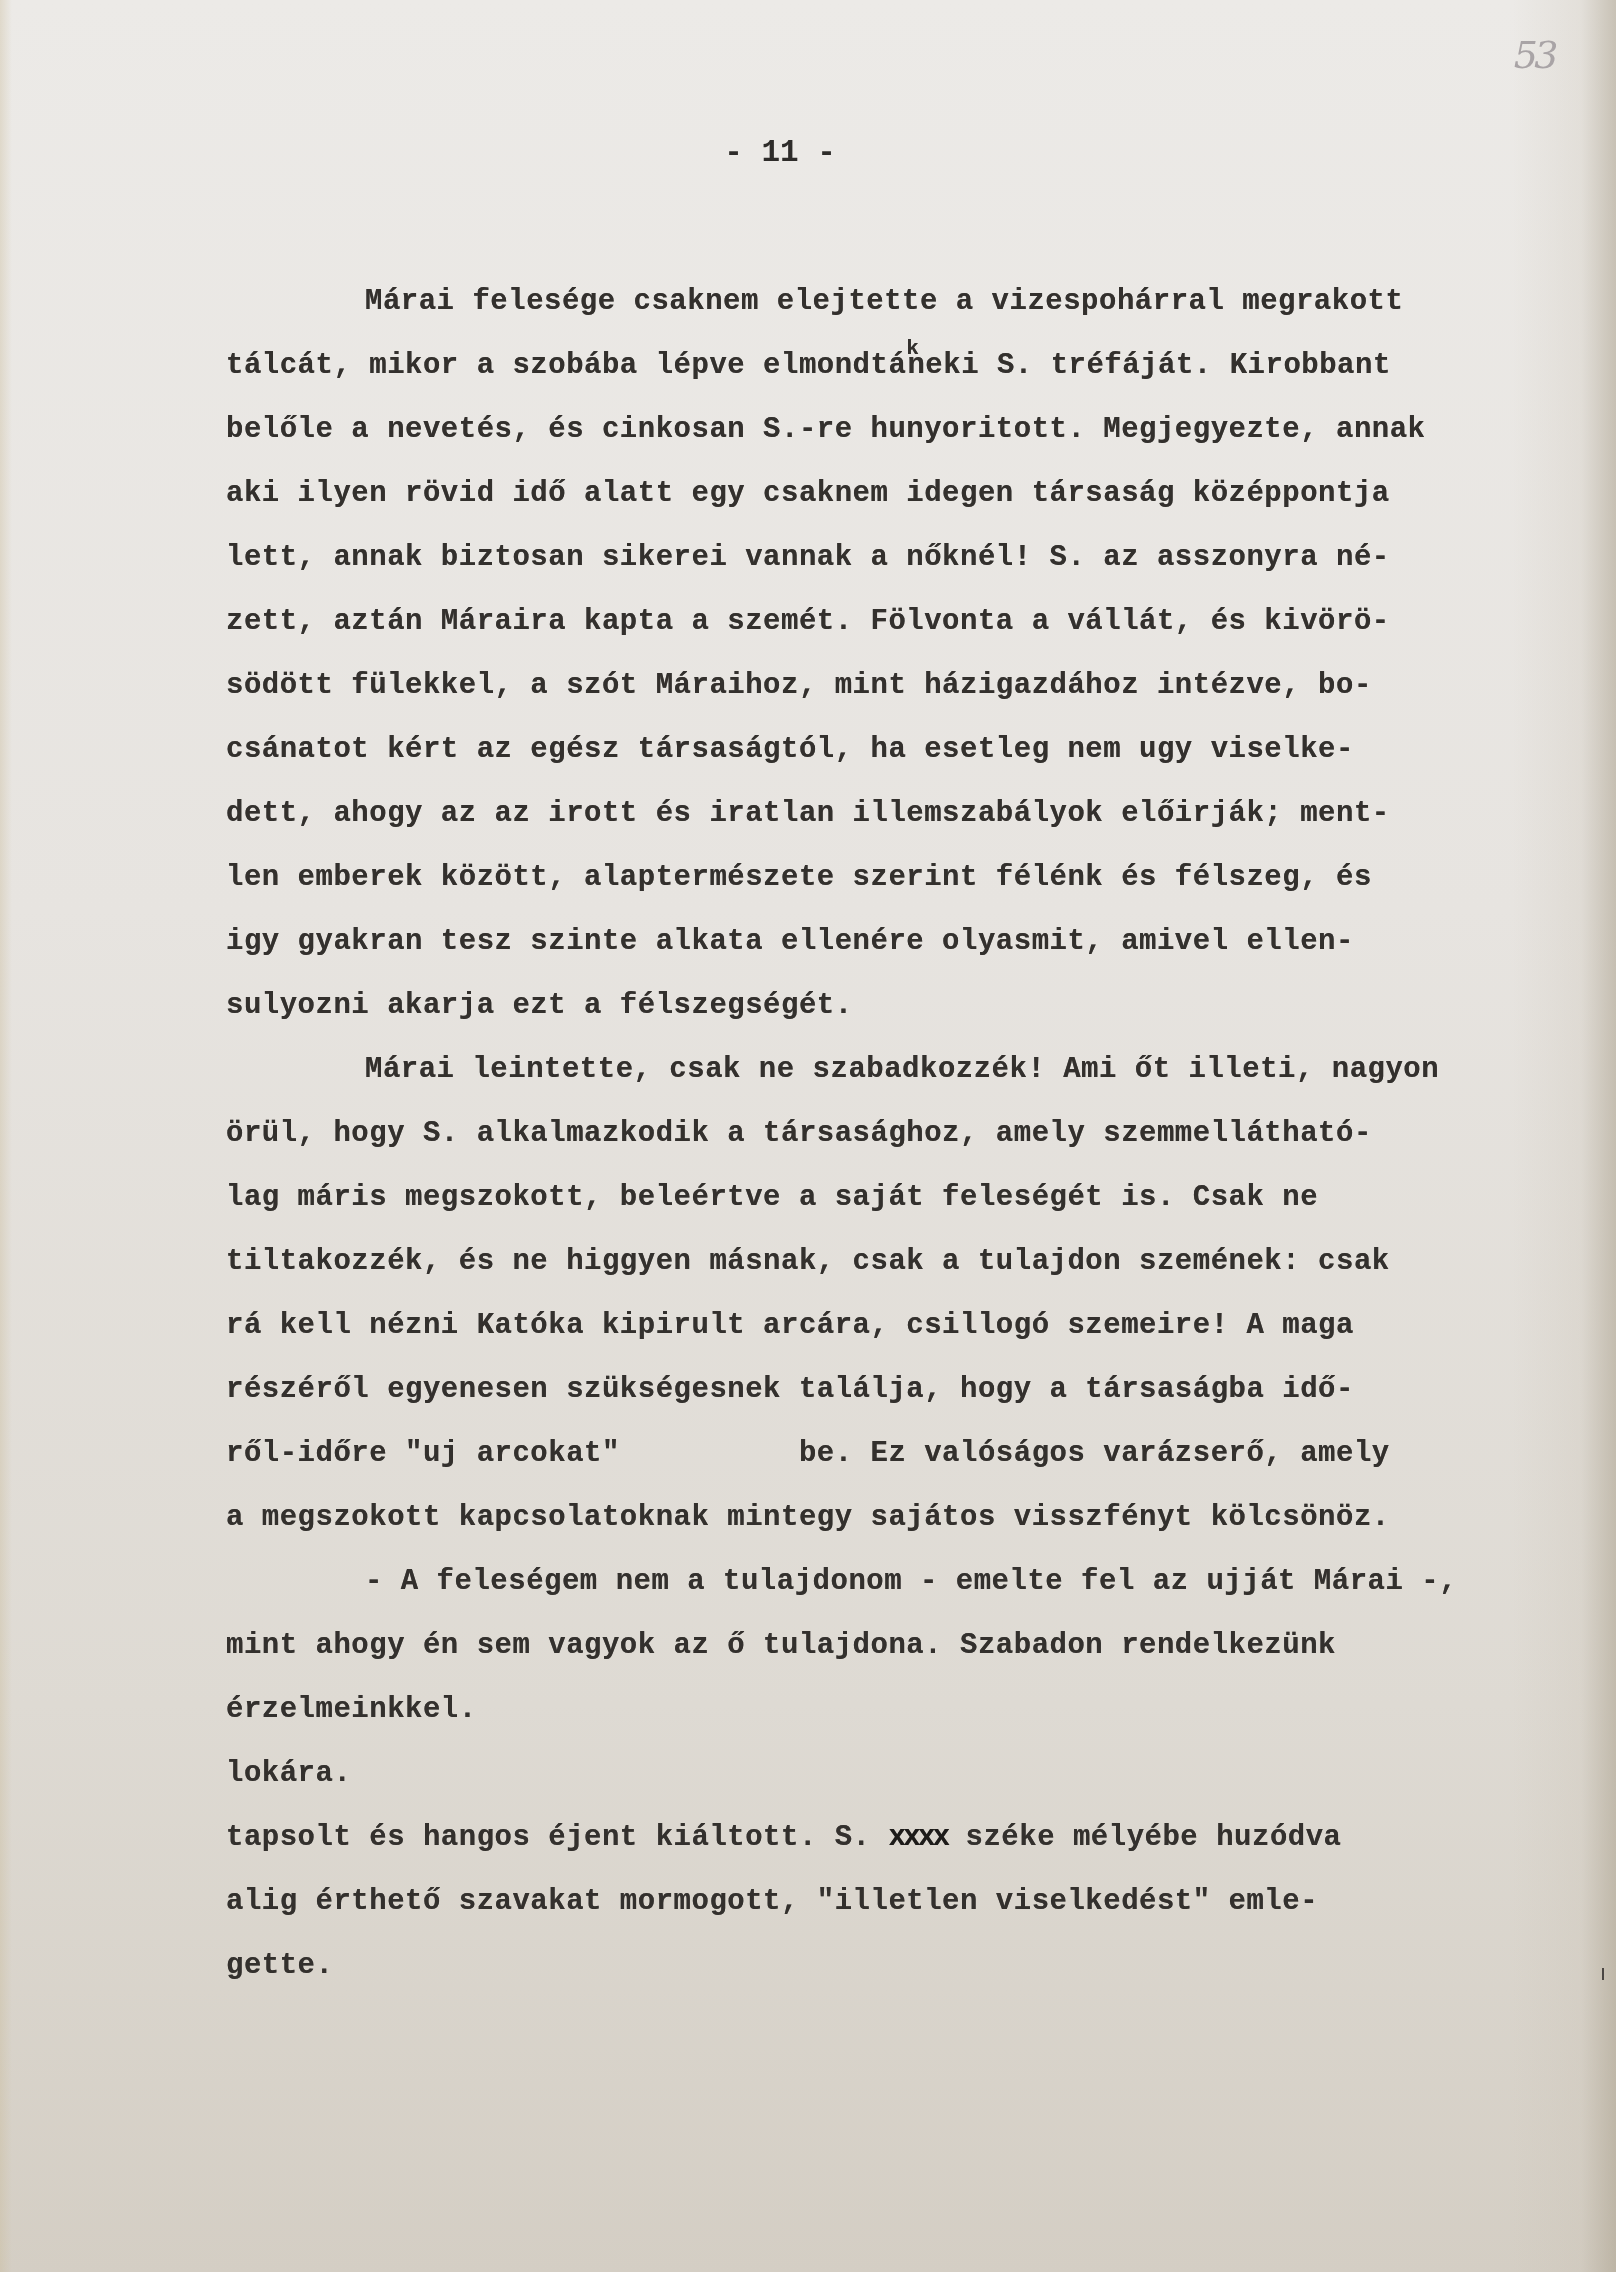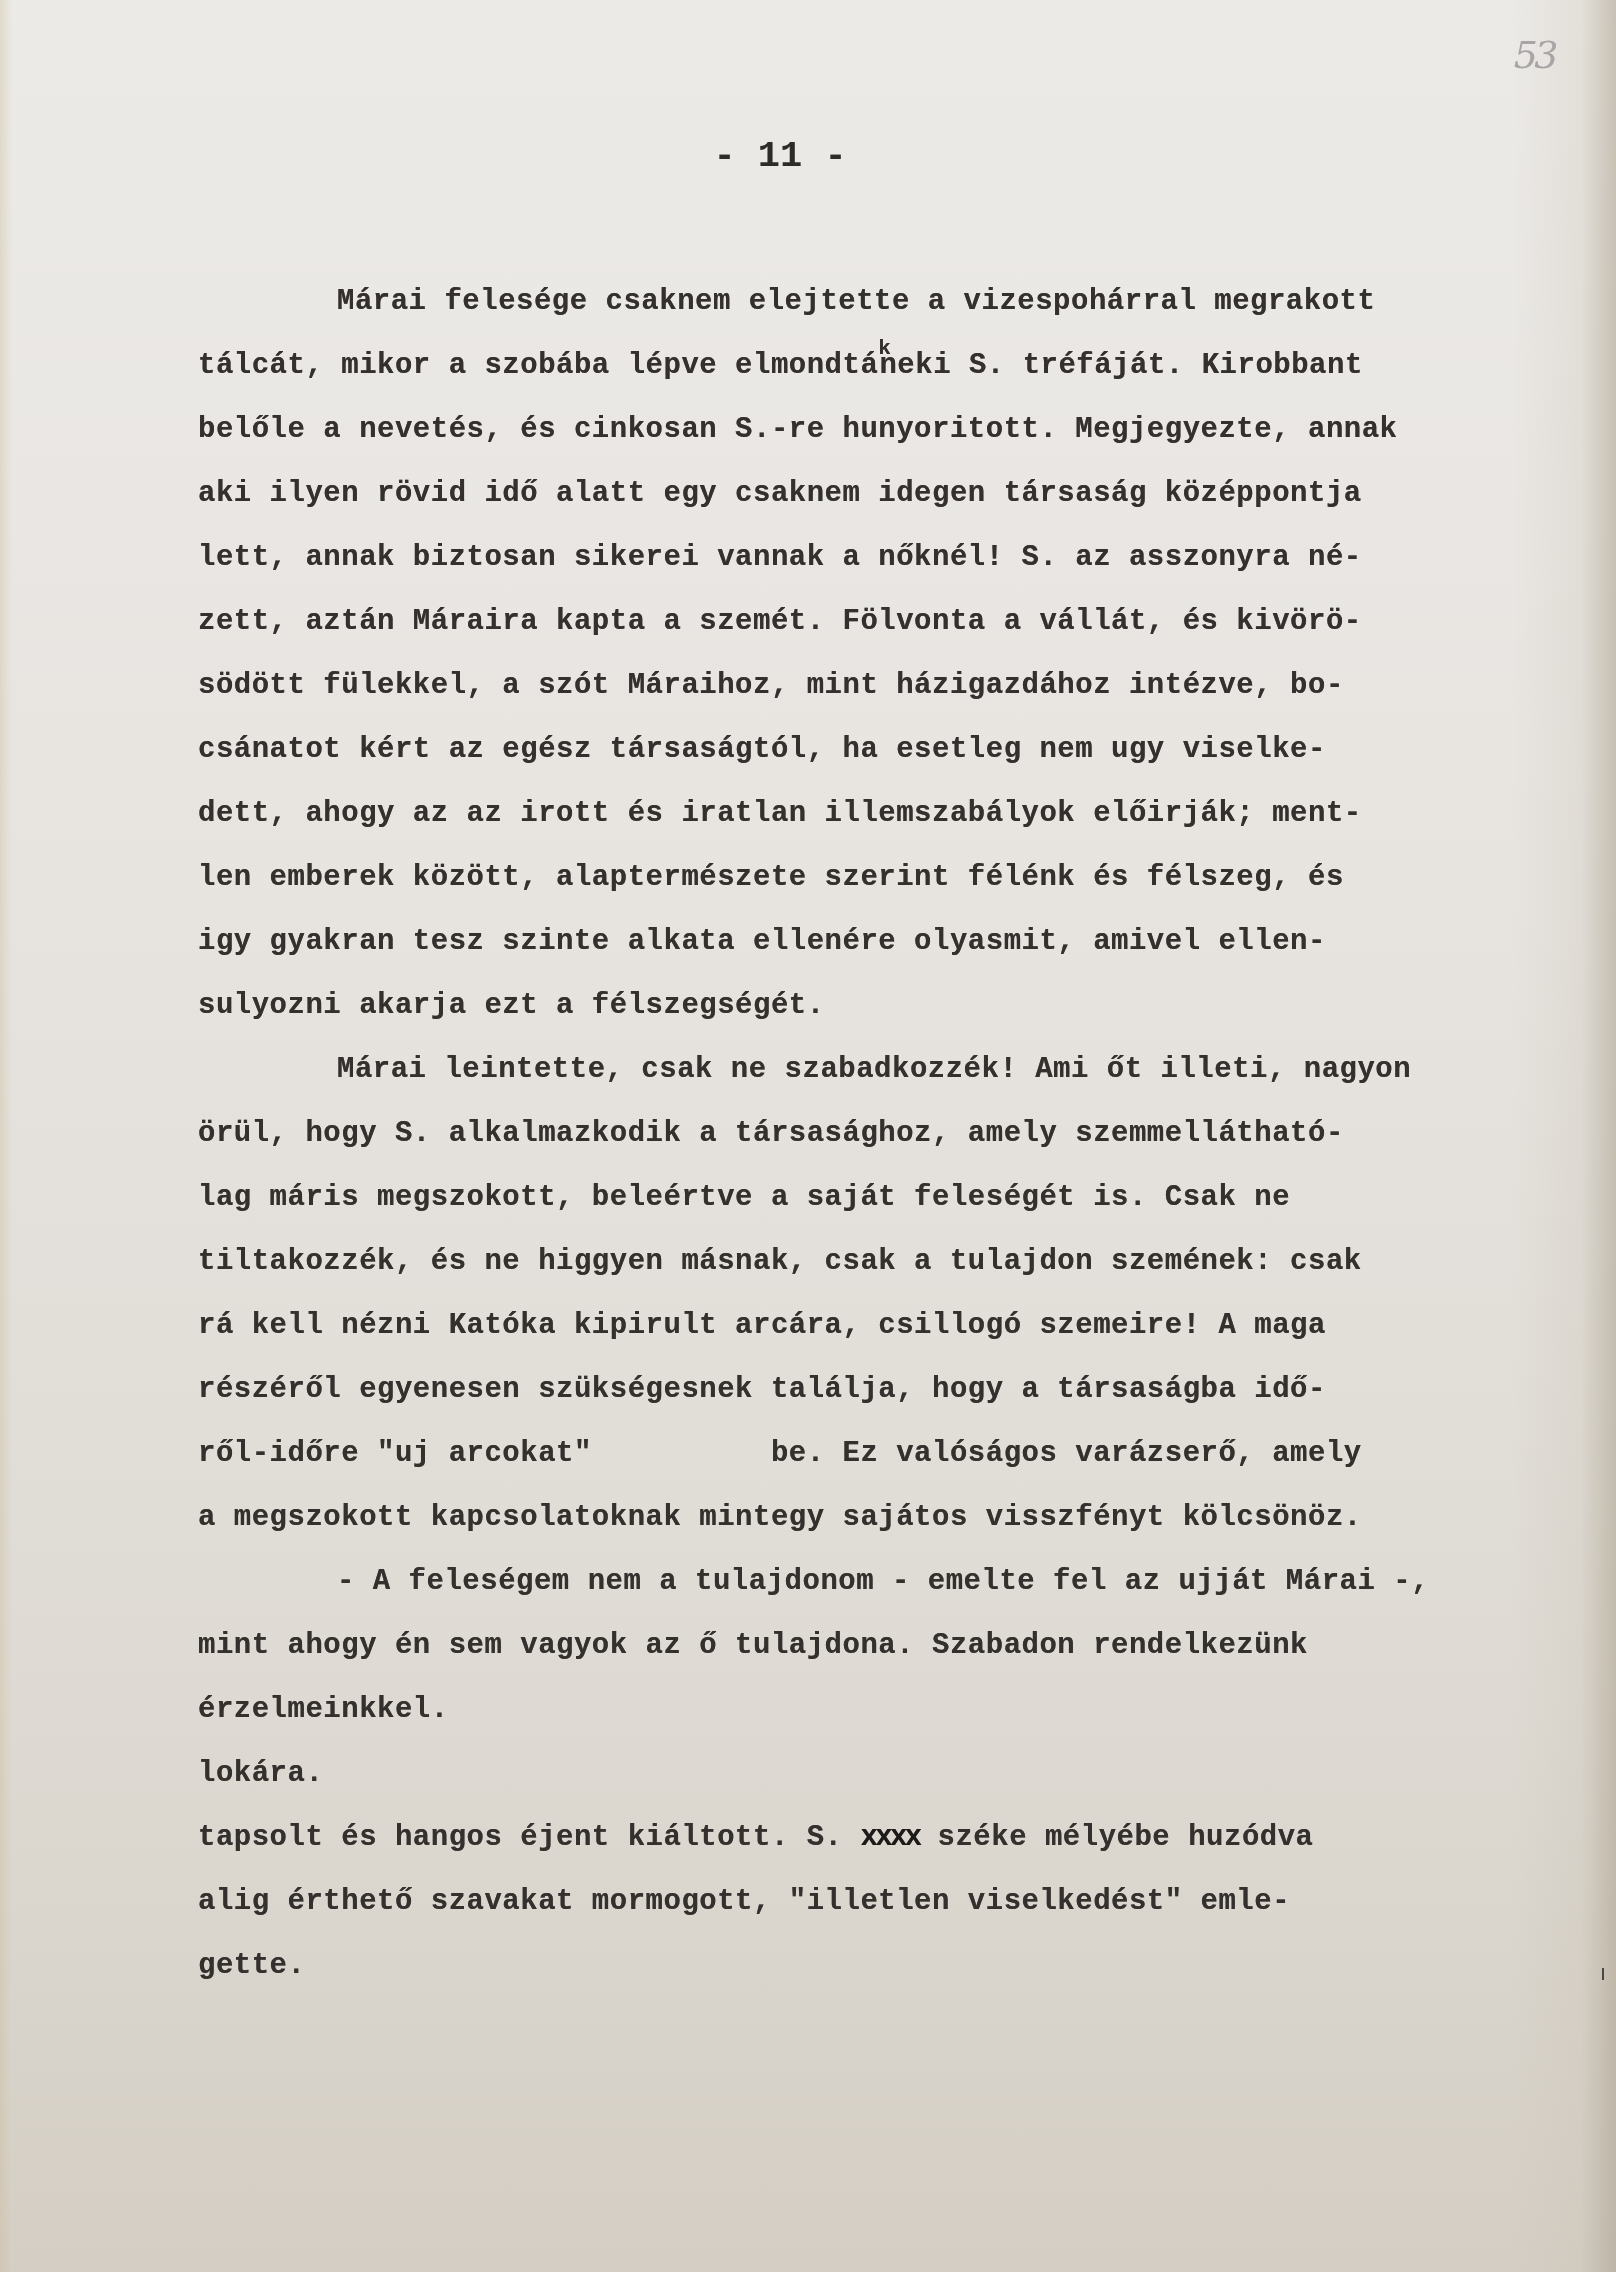--- a/index.html
+++ b/index.html
@@ -28,41 +28,42 @@
     font-size: 38px;
     color: #a9a4a6;
     font-style: italic;
     letter-spacing: -3.5px;
   }
   .page-number {
     position: absolute;
     left: 0; right: 0;
     top: 135px;
     text-align: center;
-    font-size: 37px;
+    font-size: 31px;
     font-weight: bold;
     color: #2e2c2a;
     padding-right: 56px;
   }
   .body {
     position: absolute;
     left: 198px;
     top: 270px;
     width: 1356px;
   }
   .line {
     position: relative;
     height: 64px;
     line-height: 64px;
     font-size: 29px;
     font-weight: bold;
     white-space: pre;
     letter-spacing: 0.5px;
     color: #33302d;
     text-shadow: 0 0 0.5px rgba(40,38,36,0.6);
+    margin-left: 28px;
   }
   .line.indent { padding-left: 139px; }
   .sup {
     position: relative;
     font-size: 21px;
     top: -19px;
     margin-right: -12px;
   }
   .strike { color: #1d1b19; letter-spacing: -2.6px; }
   .margin-tick {

